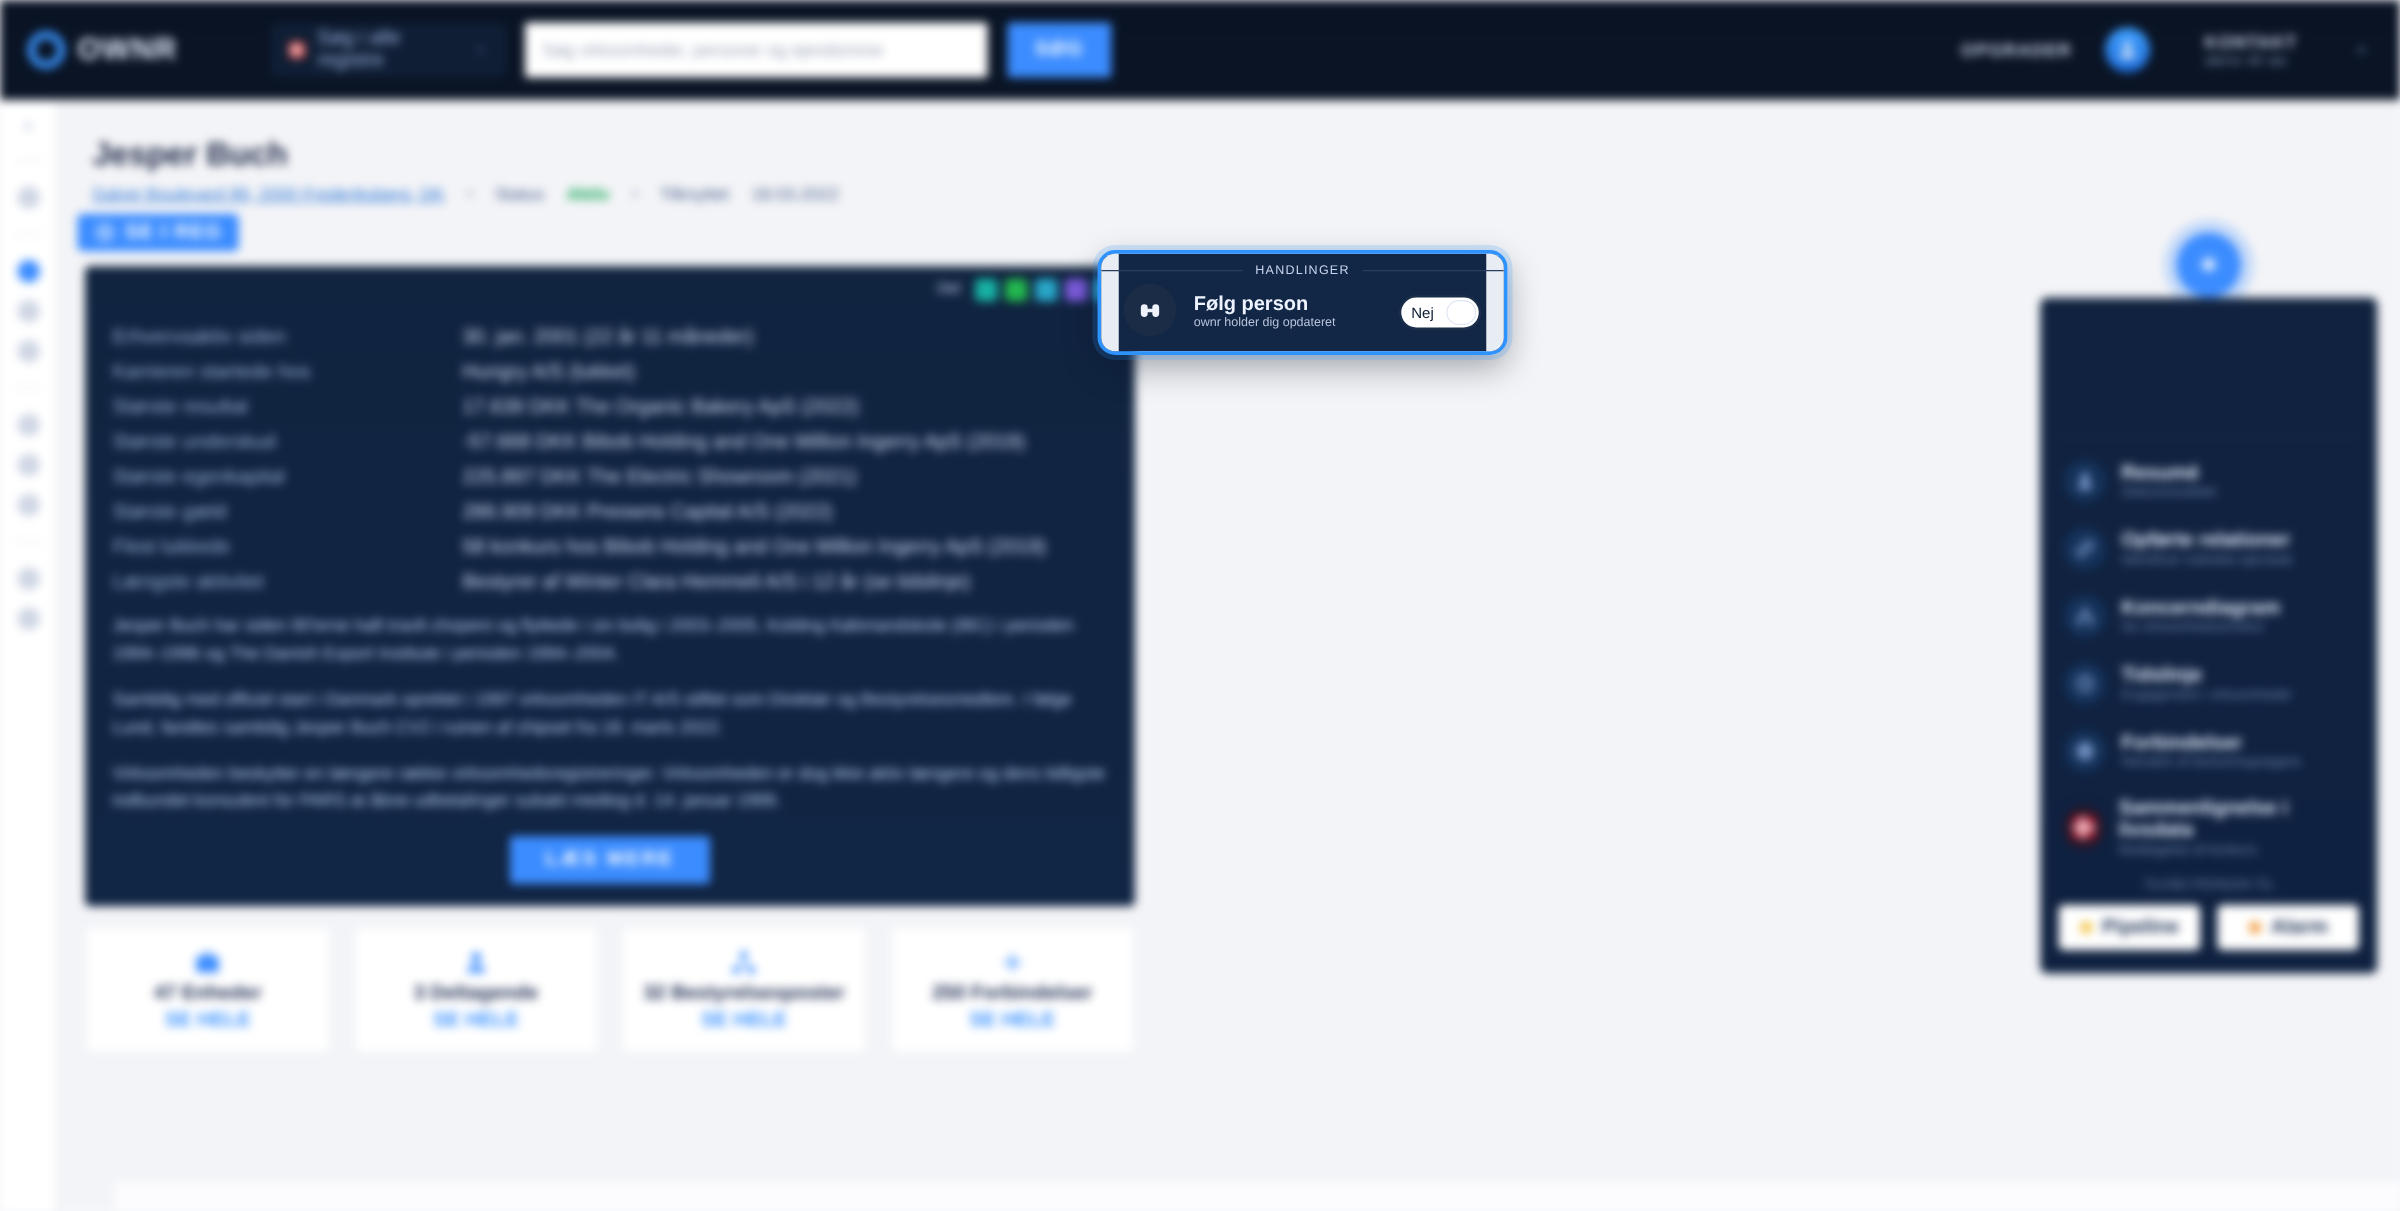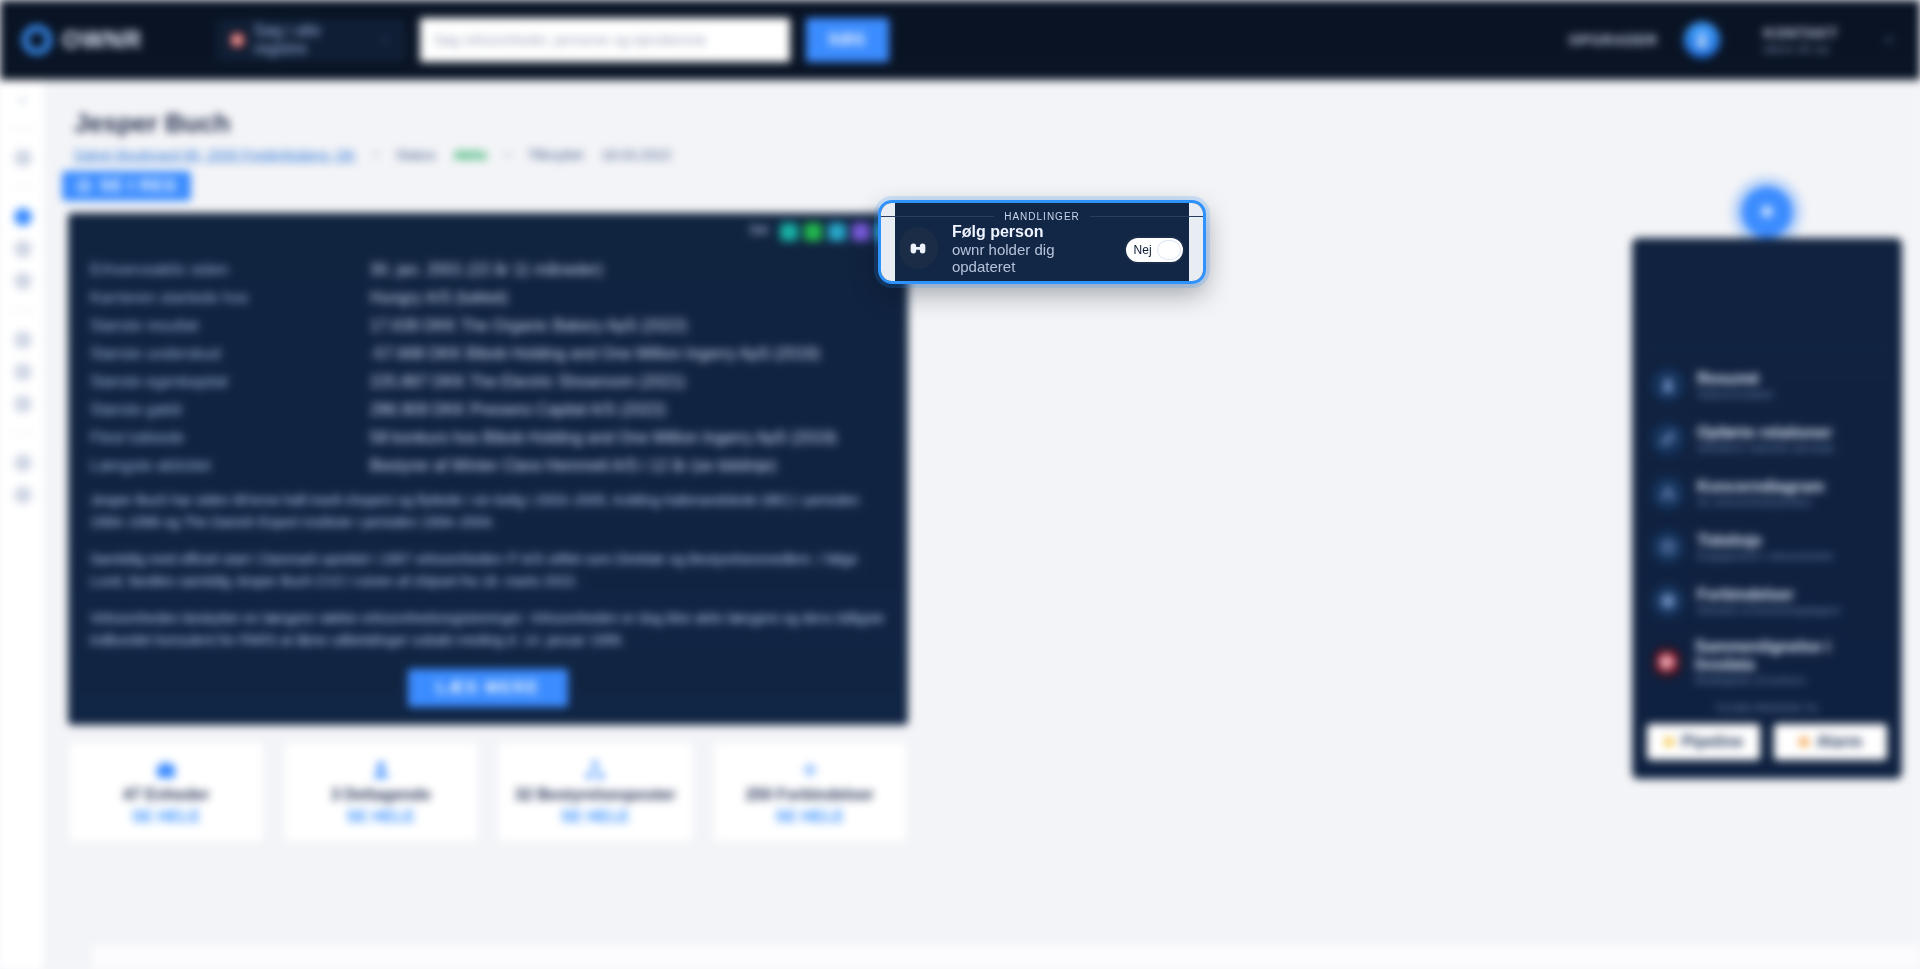--- a/index.html
+++ b/index.html
@@ -106,21 +106,21 @@
   .focus-left{position:absolute;left:-16px;top:-6px;width:30px;height:96px;background:#e8ecf3;border-top-left-radius:14px;border-bottom-left-radius:14px;filter:blur(.3px)}
   .focus-right{position:absolute;right:-16px;top:-6px;width:30px;height:96px;background:#e8ecf3;border-top-right-radius:14px;border-bottom-right-radius:14px}
   .focus-inner{position:relative;display:flex;align-items:center;height:100%;padding:0 18px 0 18px;gap:14px}
   .focus-hdr{position:absolute;top:8px;left:0;right:0;display:flex;align-items:center;justify-content:center;gap:10px}
   .focus-hdr .line{height:1px;flex:1;background:#2a3f60}
   .focus-hdr .label{color:#c8d5ee;font-size:10px;letter-spacing:1px}
   .bino{width:42px;height:42px;border-radius:50%;background:#1b2c46;display:flex;align-items:center;justify-content:center;margin-top:12px}
   .bino svg{width:22px;height:22px;fill:#eef3fb}
   .focus-text{display:flex;flex-direction:column;margin-top:14px}
   .focus-title{color:#eef4ff;font-weight:800;font-size:16px}
-  .focus-sub{color:#b6c2da;font-size:15px}
+  .focus-sub{color:#b6c2da;font-size:10px}
   .toggle{margin-left:auto;margin-top:16px;position:relative;width:66px;height:28px;border-radius:20px;background:#ffffff;border:2px solid #1a2d49;display:flex;align-items:center}
   .toggle .off{position:absolute;left:8px;color:#0b1a33;font-size:12px;font-weight:400}
   .toggle .on{position:absolute;right:8px;color:#0b1a33;font-size:12px;font-weight:800}
   .toggle .knob{position:absolute;right:2px;top:2px;width:24px;height:20px;border-radius:14px;background:#fff;box-shadow:0 0 0 1px #dfe6f3 inset}
 
 </style>
 </head>
 <body>
 
 <div class="page">

